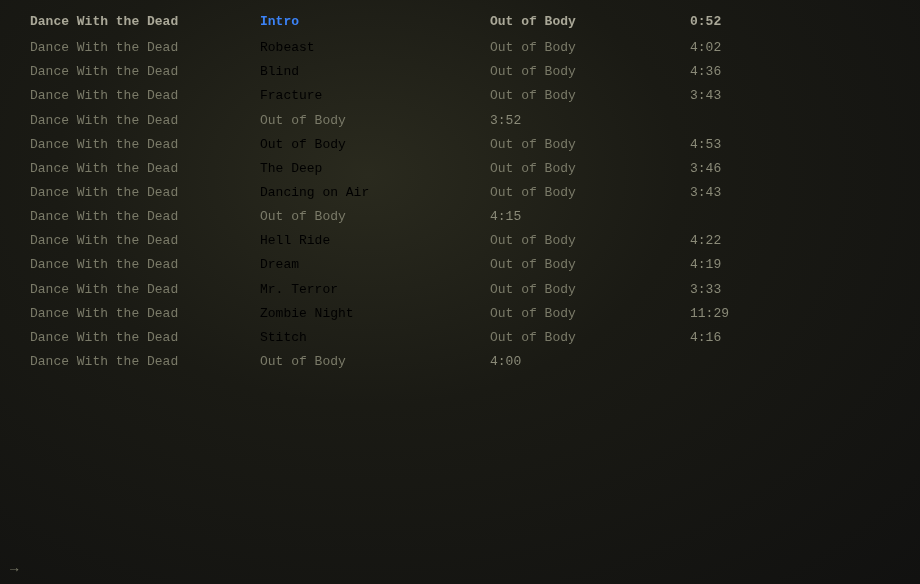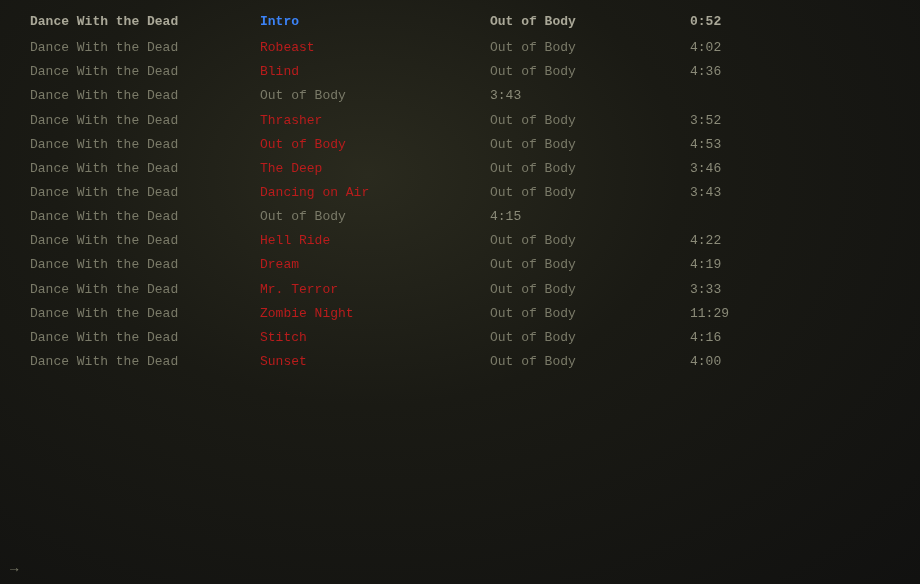--- a/index.html
+++ b/index.html
@@ -30,21 +30,21 @@
       cursor: default;
     }
 
     .track-row.header {
       color: #b0b09a;
       font-weight: bold;
       padding-bottom: 4px;
     }
 
     .col-artist { color: #7a7a68; }
-    .col-title  { color: #b91c1c; }
+    .col-title  { color: #000000; }
     .col-album  { color: #7a7a68; }
     .col-time   { text-align: left; color: #8a8a78; }
 
     .header .col-artist { color: #aaa898; }
     .header .col-title  { color: #3b82f6; }
     .header .col-album  { color: #aaa898; }
     .header .col-time   { color: #aaa898; }
 
     .arrow-indicator {
       position: absolute;
@@ -72,26 +72,26 @@
       <span class="col-time">4:02</span>
     </div>
     <div class="track-row">
       <span class="col-artist">Dance With the Dead</span>
       <span class="col-title">Blind</span>
       <span class="col-album">Out of Body</span>
       <span class="col-time">4:36</span>
     </div>
     <div class="track-row">
       <span class="col-artist">Dance With the Dead</span>
+      <span class="col-title">Fracture</span>
       <span class="col-album">Out of Body</span>
       <span class="col-time">3:43</span>
     </div>
     <div class="track-row">
       <span class="col-artist">Dance With the Dead</span>
-      <span class="col-title">Thrasher</span>
       <span class="col-album">Out of Body</span>
       <span class="col-time">3:52</span>
     </div>
     <div class="track-row">
       <span class="col-artist">Dance With the Dead</span>
       <span class="col-title">Out of Body</span>
       <span class="col-album">Out of Body</span>
       <span class="col-time">4:53</span>
     </div>
     <div class="track-row">
@@ -136,19 +136,18 @@
       <span class="col-time">11:29</span>
     </div>
     <div class="track-row">
       <span class="col-artist">Dance With the Dead</span>
       <span class="col-title">Stitch</span>
       <span class="col-album">Out of Body</span>
       <span class="col-time">4:16</span>
     </div>
     <div class="track-row">
       <span class="col-artist">Dance With the Dead</span>
-      <span class="col-title">Sunset</span>
       <span class="col-album">Out of Body</span>
       <span class="col-time">4:00</span>
     </div>
   </div>
 
 <span class="arrow-indicator">→</span>
 
 </body></html>

